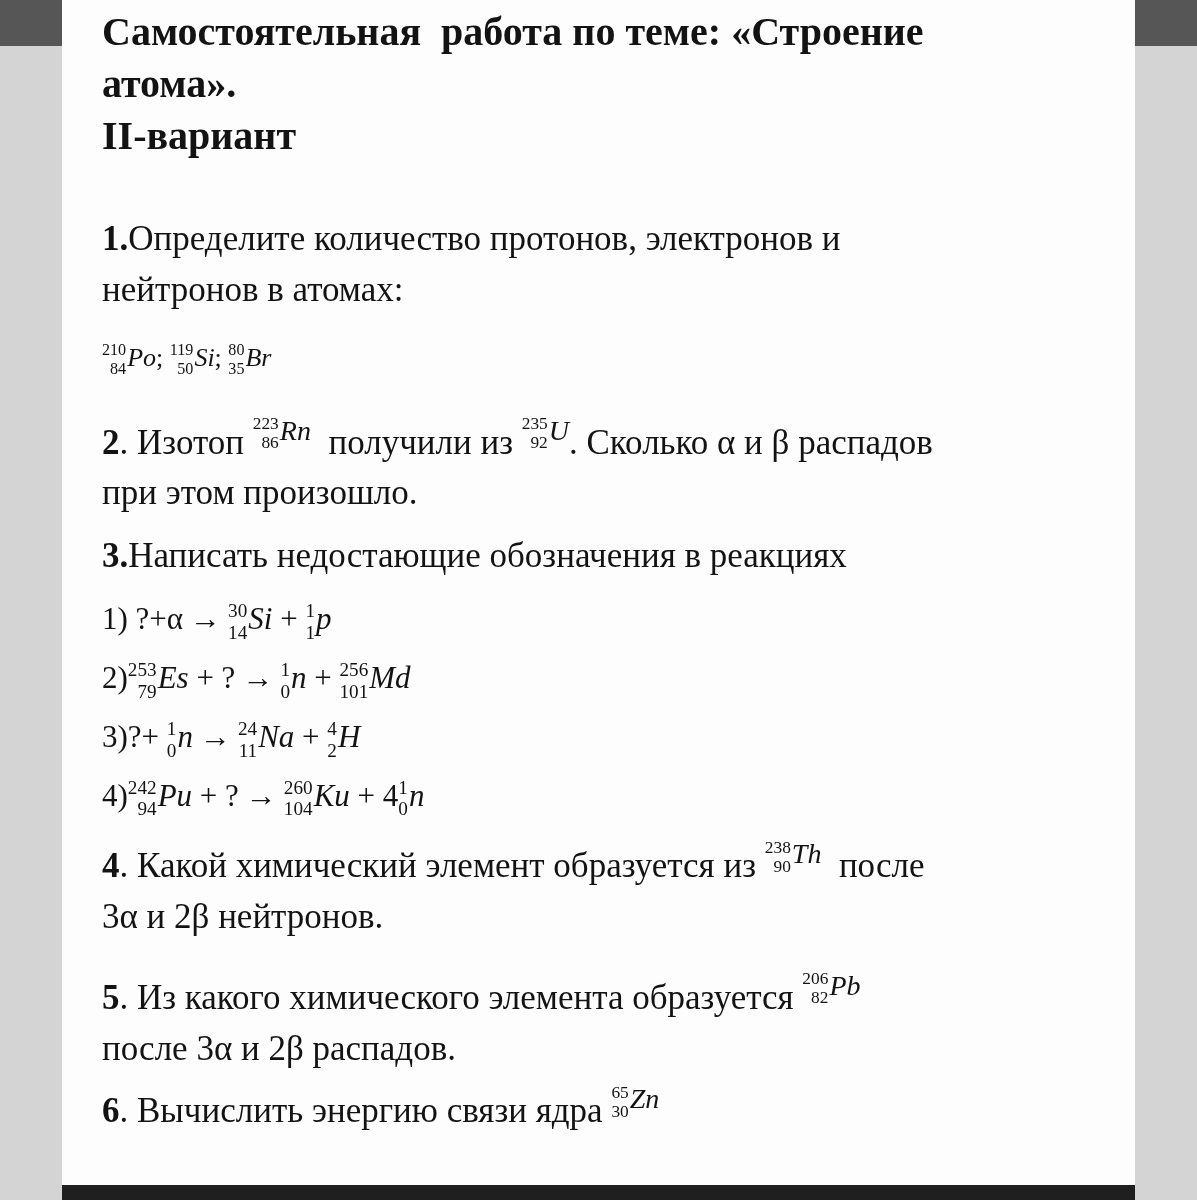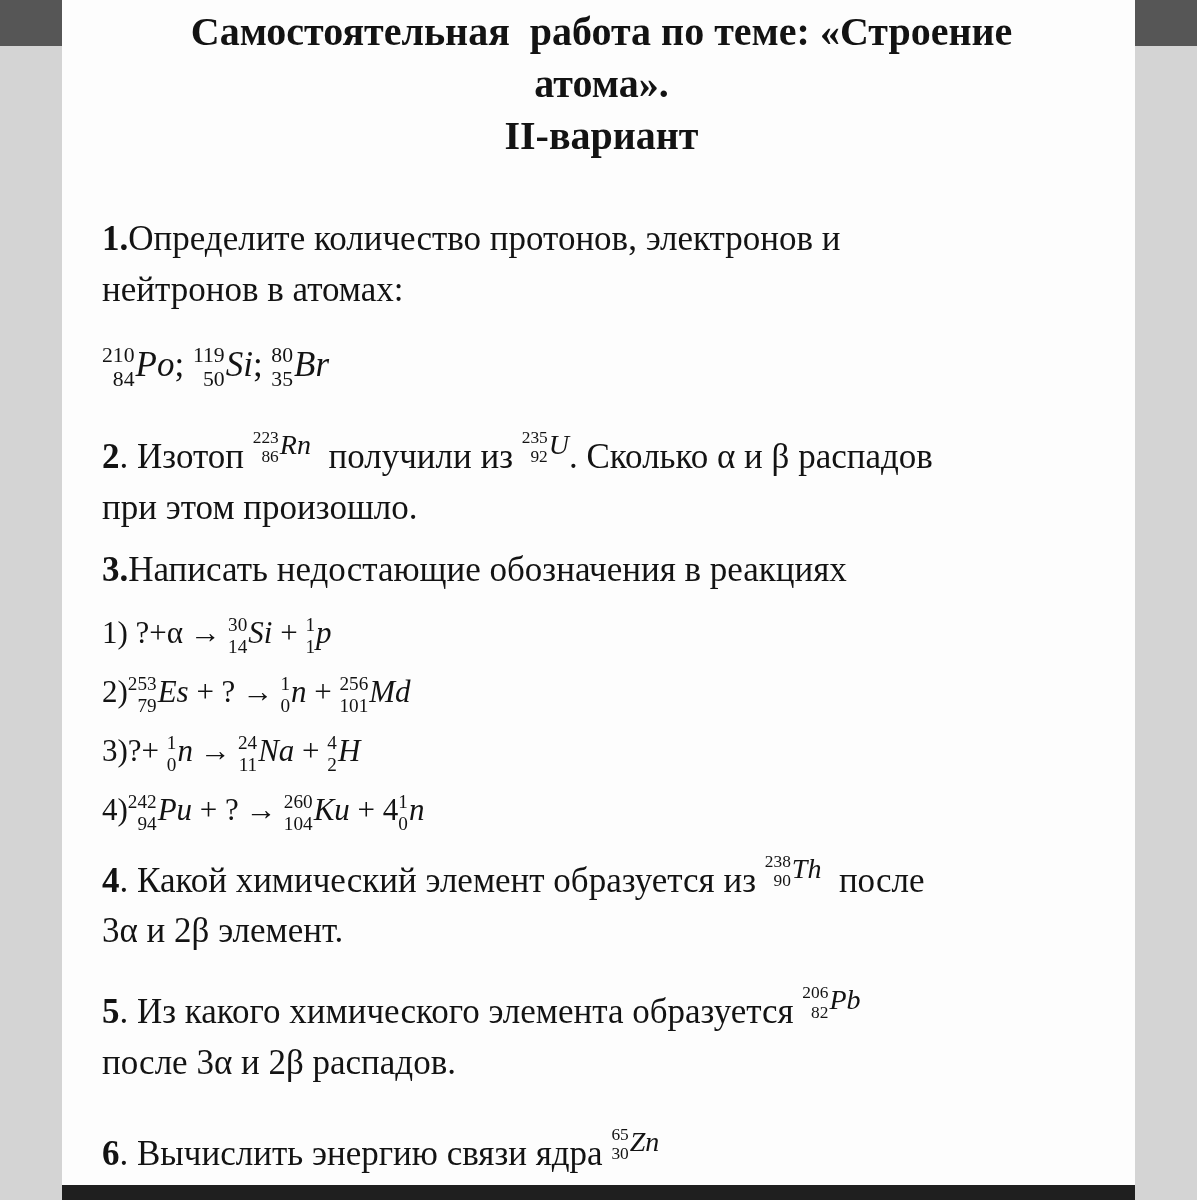--- a/index.html
+++ b/index.html
@@ -14,34 +14,34 @@
   .strip { position: absolute; top: 0; bottom: 0; width: 62px; background: #d4d4d4; }
   .strip.left { left: 0; }
   .strip.right { right: 0; }
   .corner { position: absolute; top: 0; width: 62px; height: 46px; background: #565656; }
   .corner.tl { left: 0; }
   .corner.tr { right: 0; }
   .bottom-bar { position: absolute; left: 62px; right: 62px; bottom: 0; height: 15px; background: #1f1f1f; }
 
   .page { position: absolute; left: 62px; right: 62px; top: 0; bottom: 15px; padding: 6px 34px 0 40px; background: #fdfdfd; }
 
-  .title { text-align: center; font-weight: bold; font-size: 40px; line-height: 1.3; }
+  .title { text-align: left; font-weight: bold; font-size: 40px; line-height: 1.3; }
   .title-line { white-space: pre-wrap; }
 
   .prob { margin: 0; font-size: 35px; line-height: 1.45; }
   .pnum { font-weight: bold; }
   .p1 { margin-top: 52px; }
-  .iso-row { margin: 24px 0 0 0; font-size: 35px; line-height: 1.4; }
+  .iso-row { margin: 24px 0 0 0; font-size: 26px; line-height: 1.4; }
   .p2 { margin-top: 40px; }
   .p3h { margin-top: 12px; }
   .reactions { margin: 8px 0 0 0; font-size: 31px; line-height: 1.9; }
   .reaction { white-space: nowrap; }
   .p4 { margin-top: 16px; font-family: Liberation Serif, serif; }
   .p5 { margin-top: 30px; }
-  .p6 { margin-top: 40px; }
+  .p6 { margin-top: 12px; }
 
   .isotope { white-space: nowrap; }
   .nums { display: inline-block; vertical-align: middle; text-align: right; font-size: 0.62em; line-height: 1.12; margin-right: 1px; font-style: normal; }
   .nums .a, .nums .z { display: block; }
   .sym { font-style: italic; }
 
   .raised { font-size: 0.8em; position: relative; top: -0.5em; }
   .arrow { padding: 0 7px; }
 </style>
 </head>
@@ -107,21 +107,21 @@
         <span>4)</span><span class="isotope"><span class="nums"><span class="a">242</span><span class="z">94</span></span><span class="sym">Pu</span></span>
         <span>+ ?</span><span class="arrow">→</span><span class="isotope"><span class="nums"><span class="a">260</span><span class="z">104</span></span><span class="sym">Ku</span></span>
         <span>+ 4</span><span class="isotope"><span class="nums"><span class="a">1</span><span class="z">0</span></span><span class="sym">n</span></span>
       </div>
 
     </div>
 
     <p class="prob p4"><b class="pnum">4</b><span>. Какой химический элемент образуется из</span>
       <span class="isotope raised"><span class="nums"><span class="a">238</span><span class="z">90</span></span><span class="sym">Th</span></span>&nbsp;
       <span>после</span><br>
-      <span>3α и 2β элемент.</span>
+      <span>3α и 2β нейтронов.</span>
     </p>
 
     <p class="prob p5"><b class="pnum">5</b><span>. Из какого химического элемента образуется</span>
       <span class="isotope raised"><span class="nums"><span class="a">206</span><span class="z">82</span></span><span class="sym">Pb</span></span><br>
       <span>после 3α и 2β распадов.</span>
     </p>
 
     <p class="prob p6"><b class="pnum">6</b><span>. Вычислить энергию связи ядра</span>
       <span class="isotope raised"><span class="nums"><span class="a">65</span><span class="z">30</span></span><span class="sym">Zn</span></span>
     </p>

